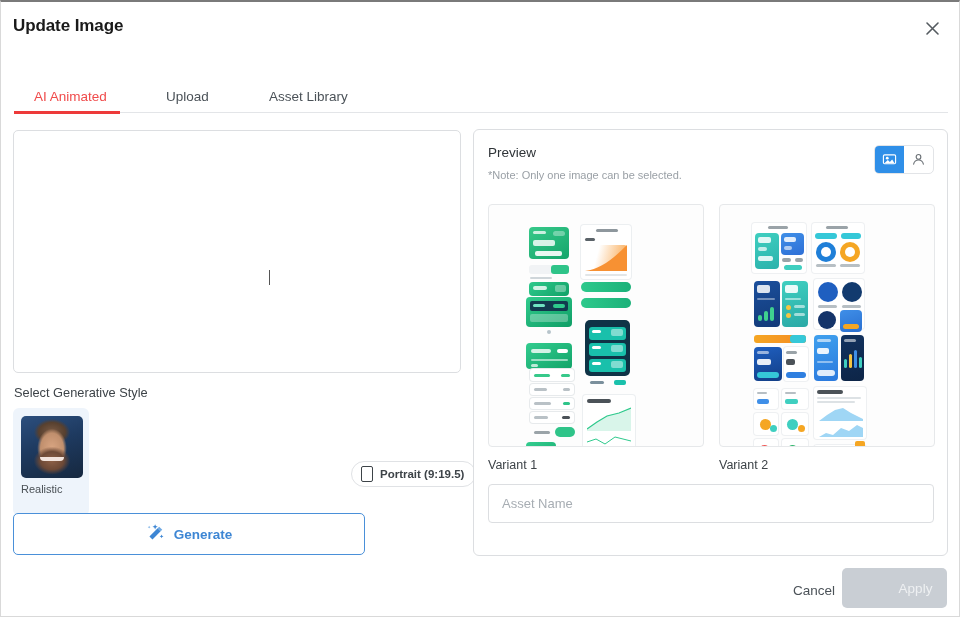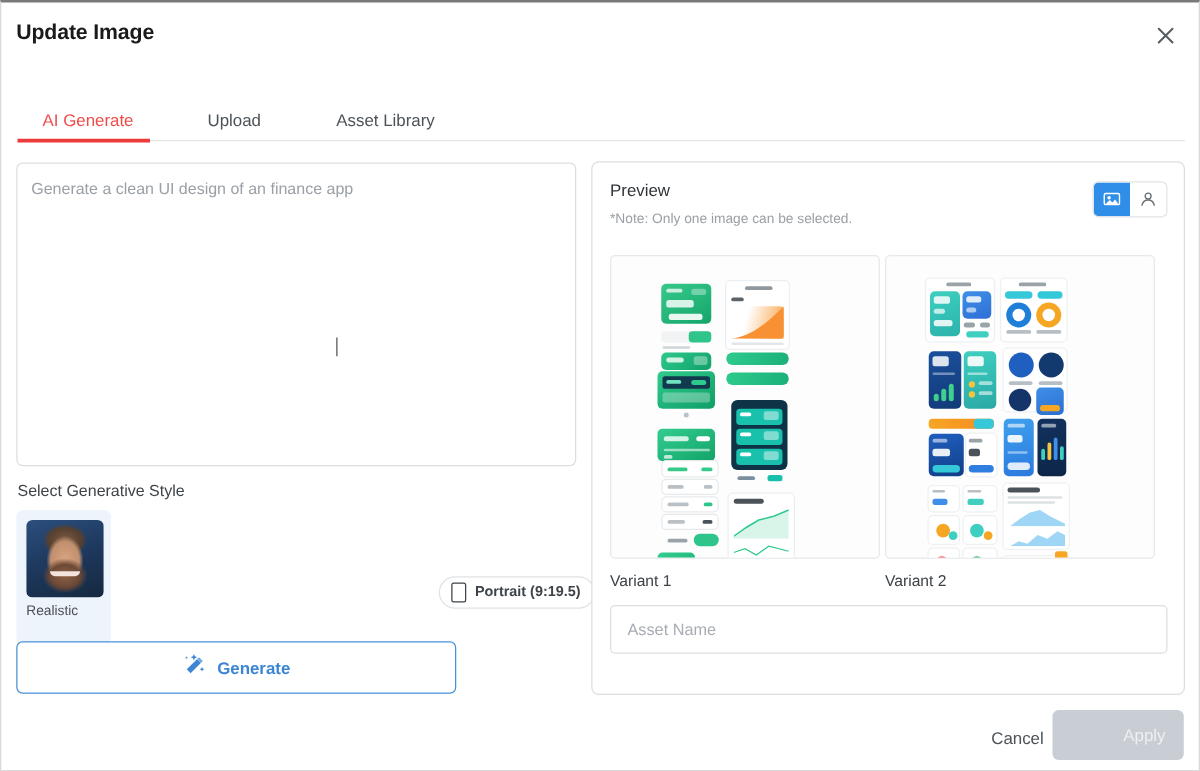--- a/index.html
+++ b/index.html
@@ -239,21 +239,21 @@
   }
   .view-toggle .tgl.active {
     background: #2f8fe8;
     color: #ffffff;
   }
 
   .variants {
     position: absolute;
     left: 14px; top: 74px;
     display: flex;
-    gap: 4px;
+    gap: 15px;
   }
   .variant { width: 216px; }
   .variant-frame {
     width: 216px; height: 243px;
     border: 1px solid #e6e8ea;
     border-radius: 4px;
     background: #fdfdfd;
     overflow: hidden;
     position: relative;
     cursor: pointer;
@@ -324,28 +324,27 @@
 
   <div class="modal-title">Update Image</div>
   <div class="close-btn">
     <svg width="15" height="15" viewBox="0 0 15 15" aria-hidden="true">
       <path d="M2 2 L13 13 M13 2 L2 13" stroke="#555b60" stroke-width="1.6" fill="none" stroke-linecap="round"></path>
     </svg>
   </div>
 
   <div class="tabs">
     <div class="tabs-underline"></div>
-    <div class="tab active" style="left:33px;">AI Generate</div>
+    <div class="tab active" style="left:33px;">AI Animated</div>
     <div class="tab" style="left:165px;text-align:center;">Upload</div>
     <div class="tab" style="left:268px;">Asset Library</div>
     <div class="tab-indicator"></div>
   </div>
 
   <div class="prompt-box">
-    <div class="prompt-text">Generate a clean UI design of an finance app</div>
     <div class="prompt-caret"></div>
     <div class="ratio-chip">
       <span class="ratio-icon"></span>
       <span class="ratio-label">Portrait (9:19.5)</span>
     </div>
   </div>
 
   <div class="style-heading">Select Generative Style</div>
   <div class="style-cards">
     <div class="style-card">

